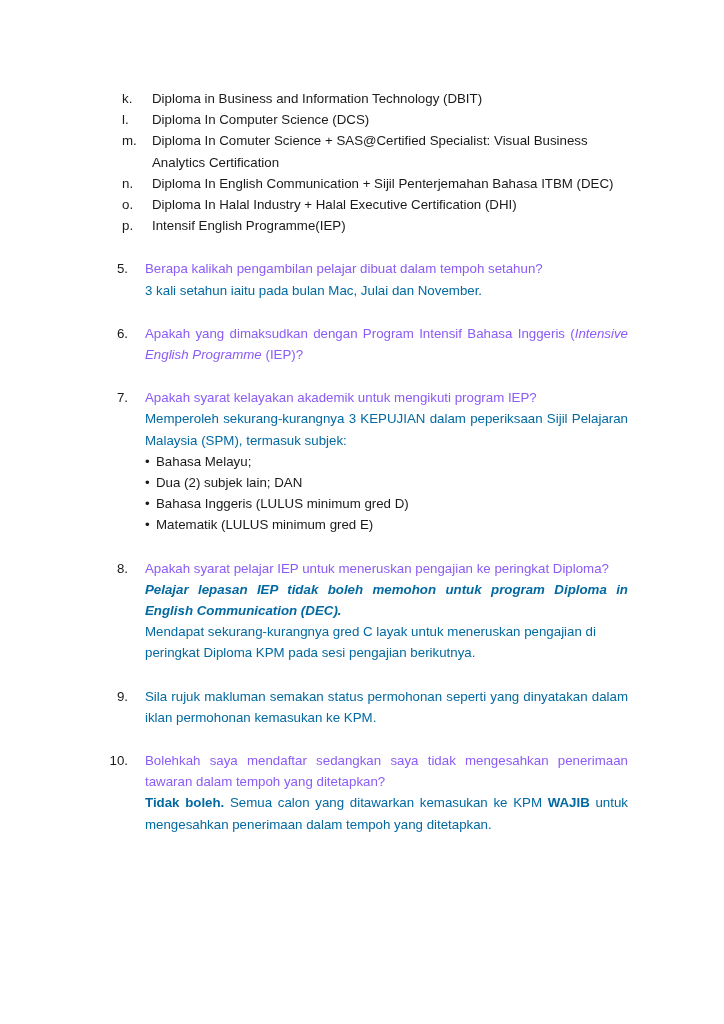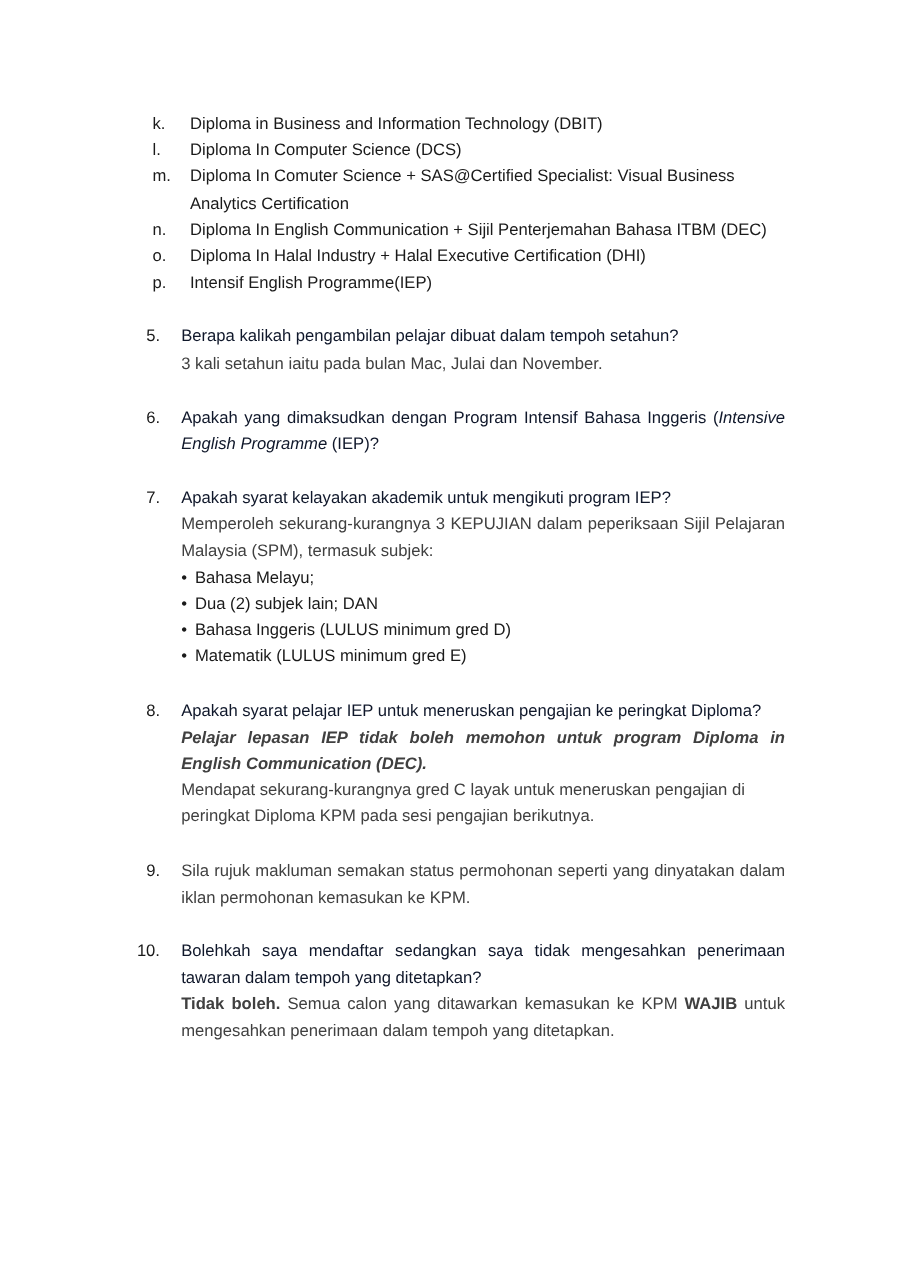--- a/index.html
+++ b/index.html
@@ -62,29 +62,29 @@
     color: #1a1a1a;
   }
   .qa-body {
     flex: 1 1 auto;
     padding-left: 17px;
     min-width: 0;
   }
   .question {
     font-size: 13.3px;
     line-height: 21.2px;
-    color: #0f172a;
+    color: #8b5cf6;
     text-align: justify;
     text-justify: inter-word;
     margin: 0;
   }
   .answer {
     font-size: 13.3px;
     line-height: 21.2px;
-    color: #404040;
+    color: #0369a1;
     text-align: justify;
     text-justify: inter-word;
     margin: 0;
   }
   .answer.plain {
     text-align: left;
   }
   .it { font-style: italic; }
   .bi { font-style: italic; font-weight: bold; }
   .b  { font-weight: bold; }

